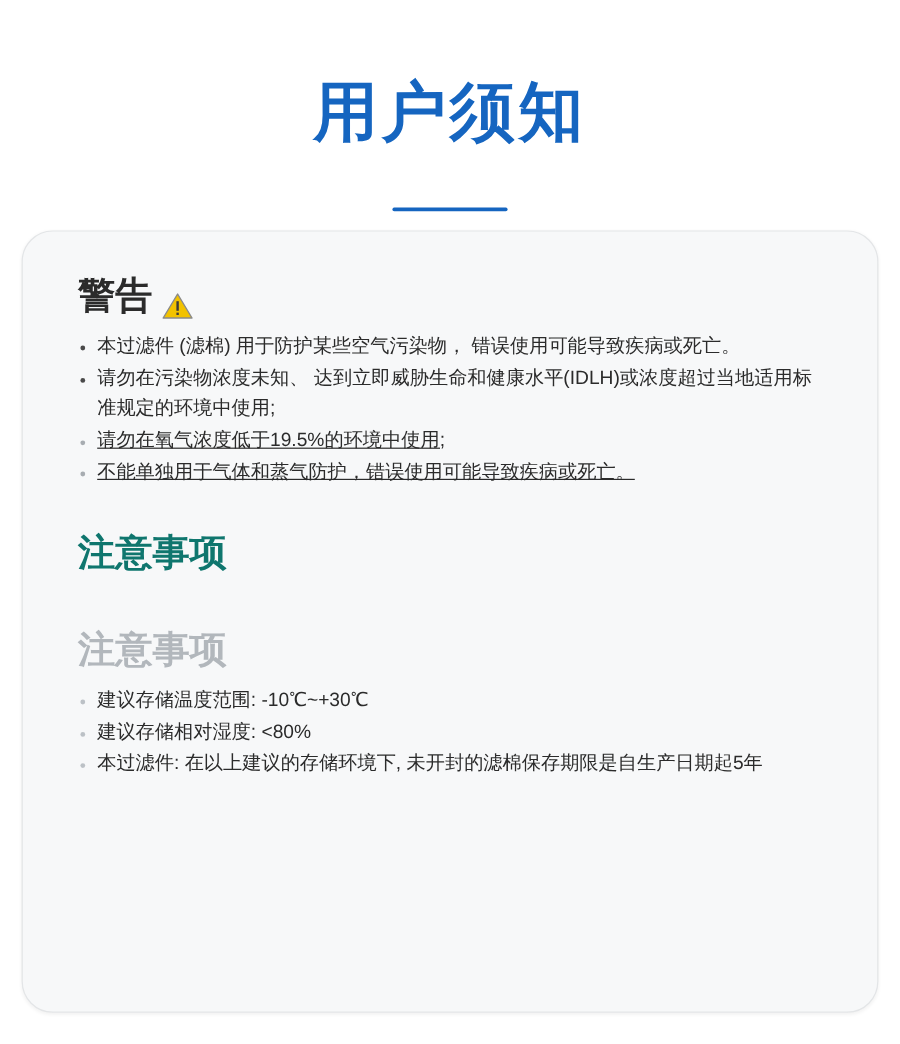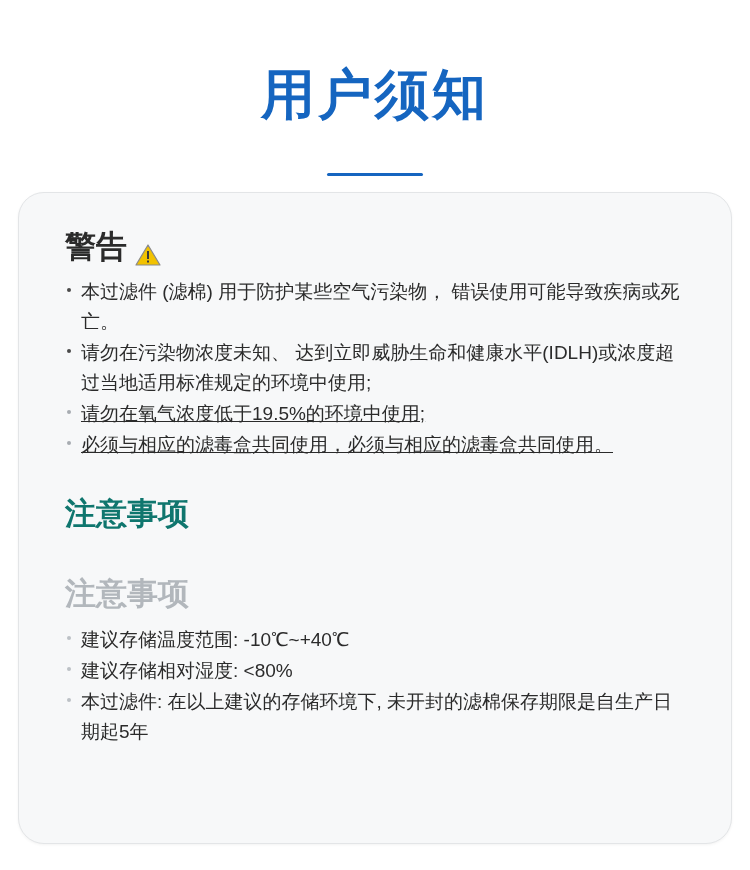--- a/index.html
+++ b/index.html
@@ -75,21 +75,21 @@
     top: 2px;
   }
   ul.bullets {
     list-style: none;
     margin: 0;
     padding: 0;
   }
   ul.bullets li {
     position: relative;
     padding-left: 16px;
-    font-size: 19px;
+    font-size: 16px;
     line-height: 1.55;
     color: #2b2b2b;
     margin-bottom: 2px;
   }
   ul.bullets li::before {
     content: "";
     position: absolute;
     left: 2px;
     top: 11px;
     width: 4px;
@@ -131,36 +131,36 @@
               <polygon points="13,2 25,22 1,22" fill="#f2c200" stroke="#8a8a8a" stroke-width="1.2" stroke-linejoin="round"></polygon>
               <rect x="12" y="8" width="2" height="8" fill="#3a3a3a"></rect>
               <rect x="12" y="17.5" width="2" height="2" fill="#3a3a3a"></rect>
             </svg>
           </span>
         </div>
         <ul class="bullets">
           <li class="fade1">本过滤件 (滤棉) 用于防护某些空气污染物， 错误使用可能导致疾病或死亡。</li>
           <li class="fade1">请勿在污染物浓度未知、 达到立即威胁生命和健康水平(IDLH)或浓度超过当地适用标准规定的环境中使用;</li>
           <li class="fade2">请勿在氧气浓度低于19.5%的环境中使用;</li>
-          <li class="fade2">必须与相应的滤毒盒共同使用，必须与相应的滤毒盒共同使用。</li>
+          <li class="fade2">不能单独用于气体和蒸气防护，错误使用可能导致疾病或死亡。</li>
         </ul>
       </div>
 
       <div class="gap-lg"></div>
 
       <div class="section">
         <div class="section-heading faded">注意事项</div>
       </div>
 
       <div class="gap-lg"></div>
 
       <div class="section">
         <div class="section-heading faded2">注意事项</div>
         <ul class="bullets">
-          <li class="fade3">建议存储温度范围: -10℃~+40℃</li>
+          <li class="fade3">建议存储温度范围: -10℃~+30℃</li>
           <li class="fade3">建议存储相对湿度: &lt;80%</li>
           <li class="fade3">本过滤件: 在以上建议的存储环境下, 未开封的滤棉保存期限是自生产日期起5年</li>
         </ul>
       </div>
 
     </div>
   </div>
 </div>
 
 </body></html>

